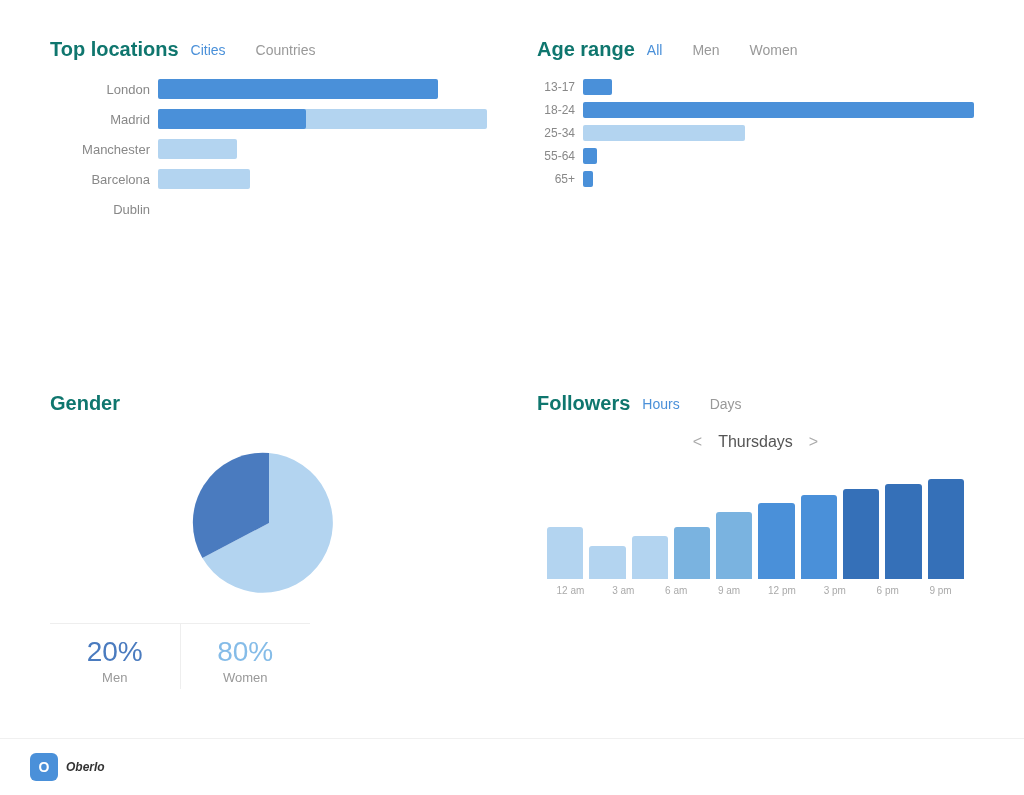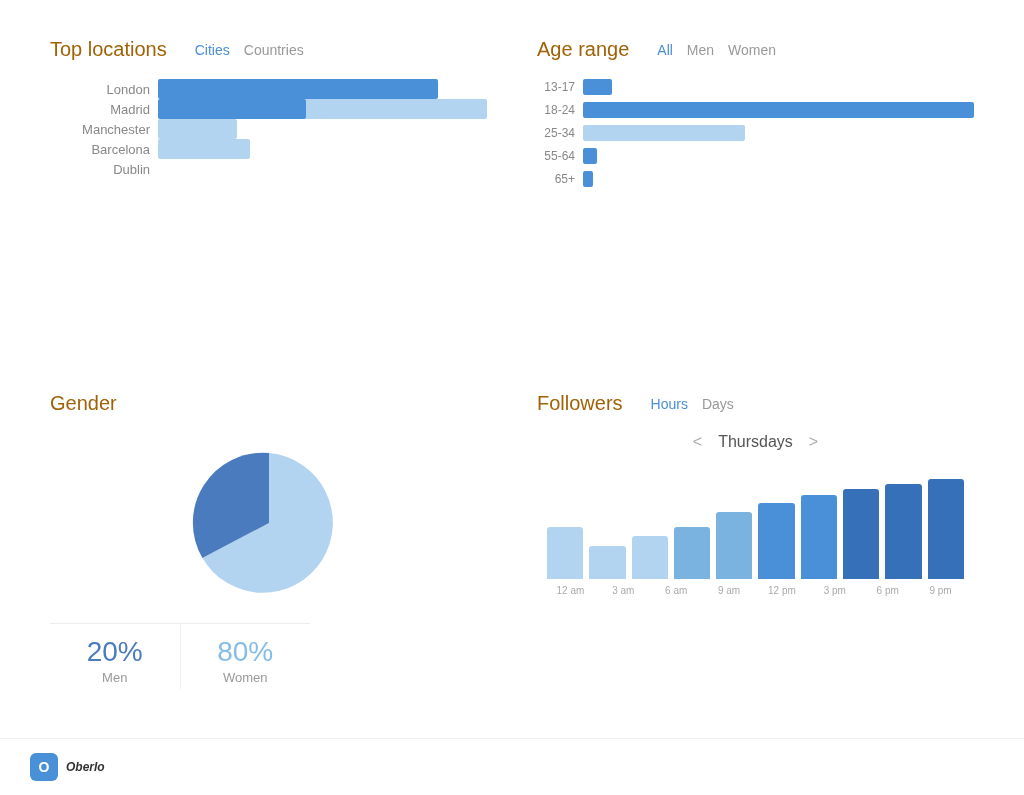--- a/index.html
+++ b/index.html
@@ -30,46 +30,46 @@
 
     .panel-header {
       display: flex;
       align-items: center;
       gap: 12px;
       margin-bottom: 18px;
     }
 
     .panel-title {
       font-size: 20px;
-      font-weight: 400;
-      color: #a16207;
+      font-weight: 700;
+      color: #0f766e;
     }
 
     .tab-group {
       display: flex;
-      gap: 14px;
-      align-items: center;
-      margin-left: 16px;
+      gap: 30px;
+      align-items: center;
     }
 
     .tab {
       font-size: 14px;
       color: #999;
       cursor: pointer;
     }
 
     .tab.active {
       color: #4a90d9;
       font-weight: 500;
     }
 
     
     .locations-chart {
       display: flex;
       flex-direction: column;
+      gap: 10px;
       padding-left: 10px;
     }
 
     .bar-row {
       display: flex;
       align-items: center;
       gap: 8px;
     }
 
     .bar-label {

